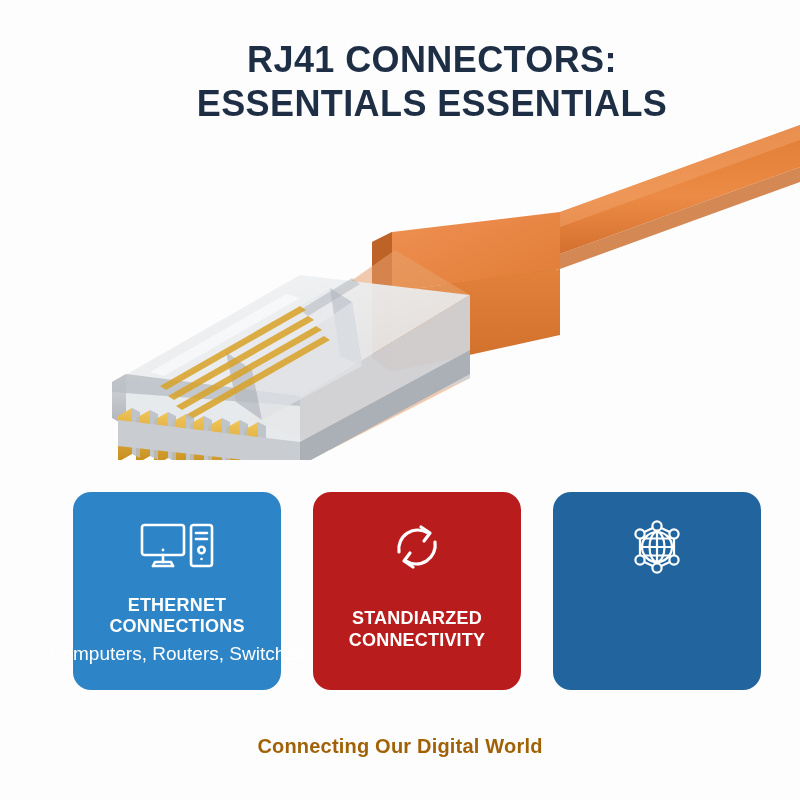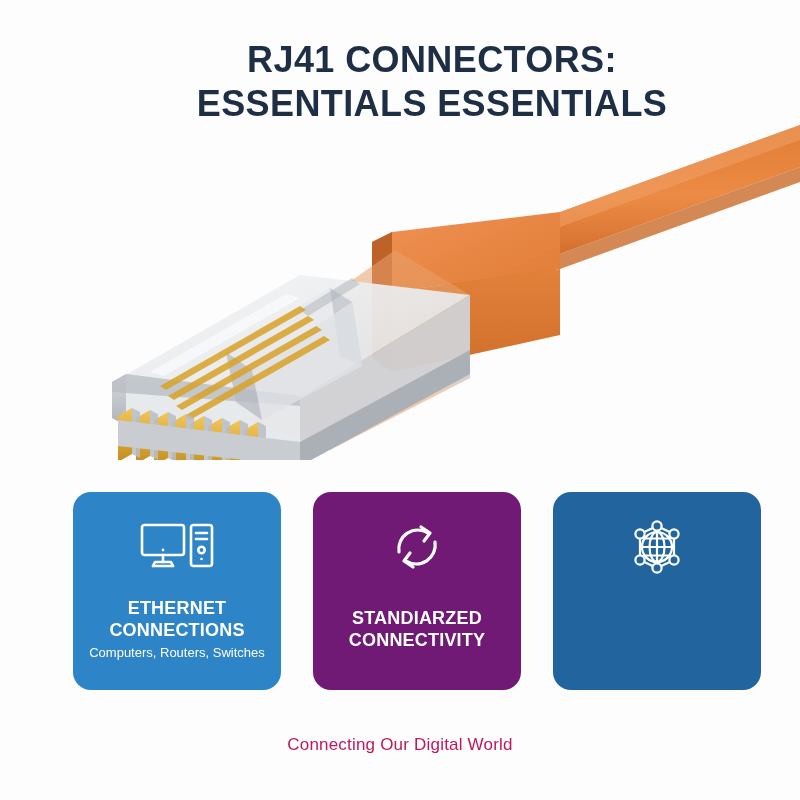--- a/index.html
+++ b/index.html
@@ -90,40 +90,40 @@
     color: #ffffff;
     font-weight: bold;
     font-size: 18px;
     line-height: 1.2;
     text-align: center;
     letter-spacing: 0.2px;
     white-space: pre-line;
   }
   .card-sub {
     color: #ffffff;
-    font-size: 13px;
+    font-size: 19px;
     line-height: 1.25;
     text-align: right;
     margin-top: 4px;
     white-space: nowrap;
   }
   .card-sub:empty { display: none; }
 
   
   .footer {
     position: absolute;
     top: 735px;
     left: 0;
     width: 800px;
     text-align: center;
   }
   .footer-text {
-    color: #be185d;
-    font-size: 17px;
-    font-weight: normal;
+    color: #a16207;
+    font-size: 20px;
+    font-weight: bold;
     letter-spacing: 0.2px;
   }
 </style>
 </head>
 <body>
 
 <div class="page">
 
   <div class="title-block">
     <div class="title-line">RJ41 CONNECTORS:</div>
@@ -256,21 +256,21 @@
           <circle cx="61.5" cy="38" r="1.3" fill="#ffffff" stroke="none"></circle>
         </svg>
       </div>
       <div class="card-text">
         <div class="card-title">ETHERNET
 CONNECTIONS</div>
         <div class="card-sub">Computers, Routers, Switches</div>
       </div>
     </div>
 
-    <div class="card" style="background:#701a75">
+    <div class="card" style="background:#b91c1c">
       <div class="card-icon">
         <svg width="60" height="58" viewBox="0 0 60 58" fill="none" stroke="#ffffff" stroke-width="3.2" stroke-linecap="round" stroke-linejoin="round">
           <path d="M12 34 A19 19 0 0 1 41 15"></path>
           <path d="M48 24 A19 19 0 0 1 19 43"></path>
           <path d="M34 9 L43 15 L37 23"></path>
           <path d="M26 49 L17 43 L23 35"></path>
         </svg>
       </div>
       <div class="card-text">
         <div class="card-title">STANDIARZED

